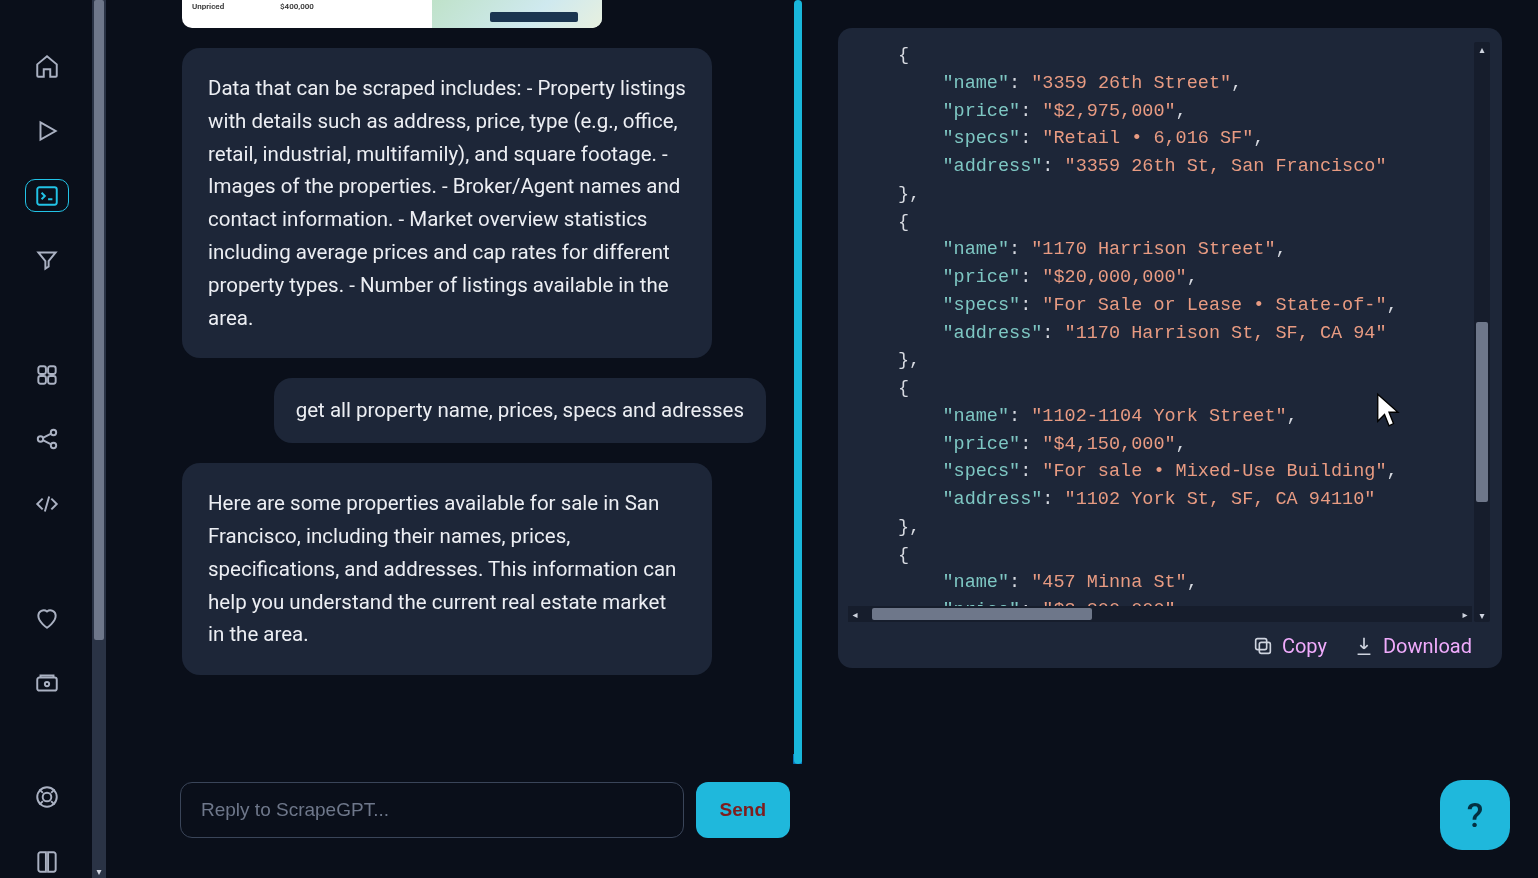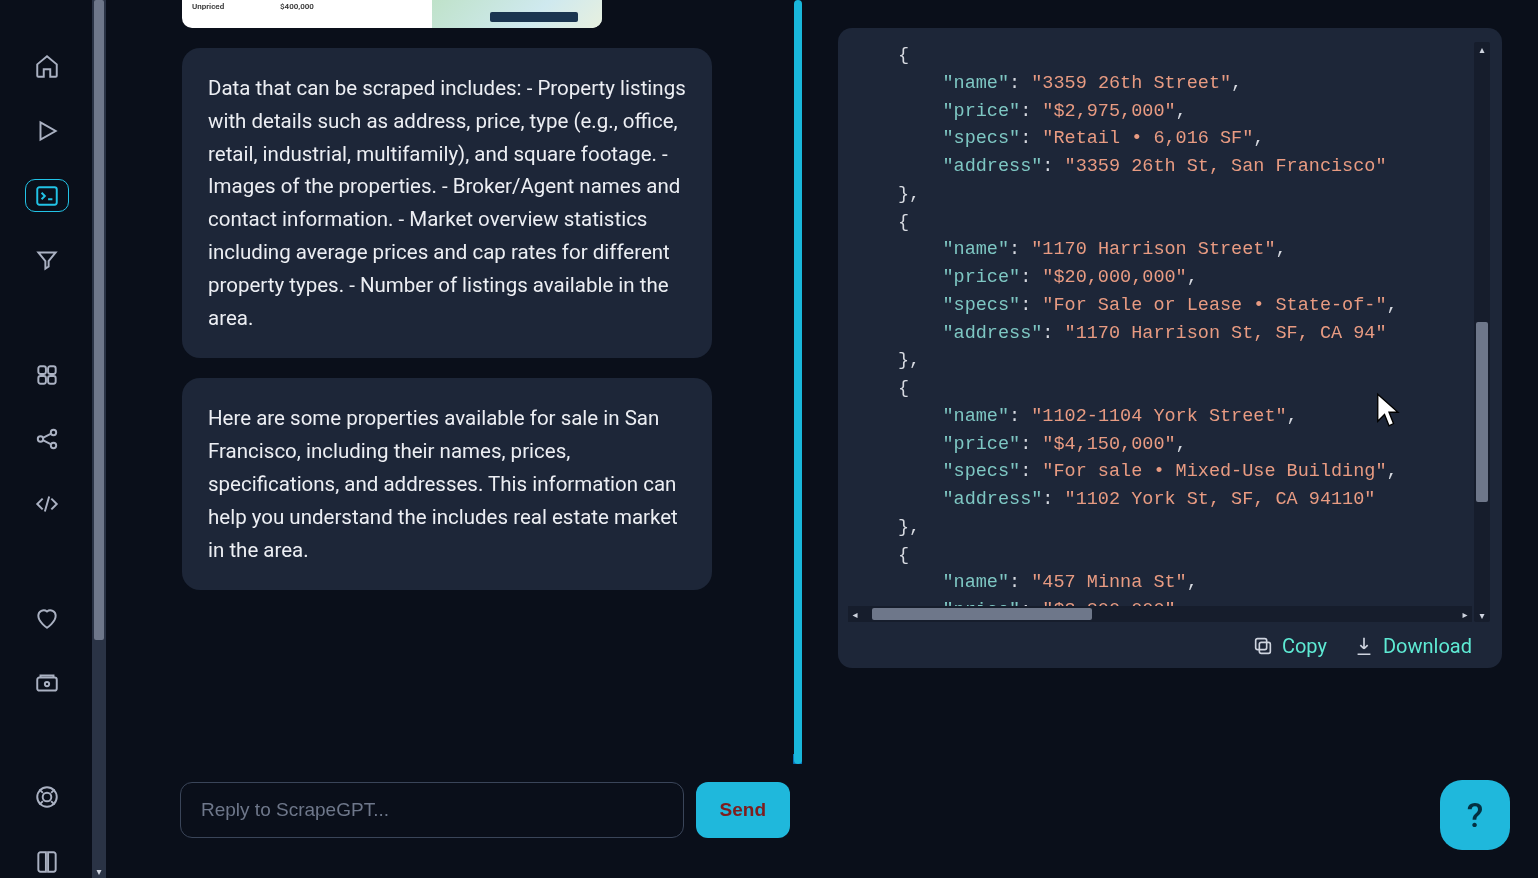--- a/index.html
+++ b/index.html
@@ -197,21 +197,21 @@
     position:absolute; left:10px; right:30px; bottom:46px; height:16px;
     background:#161d2c;
   }
   .code-hscroll .thumb { position:absolute; top:2px; height:12px; left:24px; width:220px; background:#6e778a; border-radius:2px;}
   .code-hscroll .arrow { position:absolute; top:0; width:14px; height:16px; display:flex;align-items:center;justify-content:center;color:#cfd4df;font-size:10px;}
   .code-hscroll .arrow.l{left:0;} .code-hscroll .arrow.r{right:0;}
 
   .code-actions {
     display:flex; gap:26px; justify-content:flex-end;
     padding: 10px 30px 4px 0;
-    font-size: 20px; color:#5eead4;
+    font-size: 20px; color:#f0abfc;
   }
   .code-actions .act { display:flex; align-items:center; gap:8px; cursor:pointer; }
   .code-actions svg { width:22px; height:22px; stroke:#cfd4df; fill:none; stroke-width:1.8; }
 
   
   .cursor {
     position: absolute;
     left: 1375px; top: 392px;
     width: 28px; height: 36px;
     pointer-events: none;
@@ -321,23 +321,26 @@
           <div class="map"></div>
           <div class="label">Unpriced</div>
           <div class="price">$400,000</div>
           <div class="btn"></div>
         </div>
 
         <div class="bubble assistant">
           <span>Data that can be scraped includes: - Property listings with details such as address, price, type (e.g., office, retail, industrial, multifamily), and square footage. - Images of the properties. - Broker/Agent names and contact information. - Market overview statistics including average prices and cap rates for different property types. - Number of listings available in the area.</span>
         </div>
 
+        <div class="bubble user">
+          <span>get all property name, prices, specs and adresses</span>
+        </div>
 
         <div class="bubble assistant">
-          <span>Here are some properties available for sale in San Francisco, including their names, prices, specifications, and addresses. This information can help you understand the includes real estate market in the area.</span>
+          <span>Here are some properties available for sale in San Francisco, including their names, prices, specifications, and addresses. This information can help you understand the current real estate market in the area.</span>
         </div>
       </div>
       <div class="end-handle"></div>
     </div>
 
     <div class="input-row">
       <input type="text" placeholder="Reply to ScrapeGPT..." style="">
       <button class="send-btn">Send</button>
     </div>
   </div>

